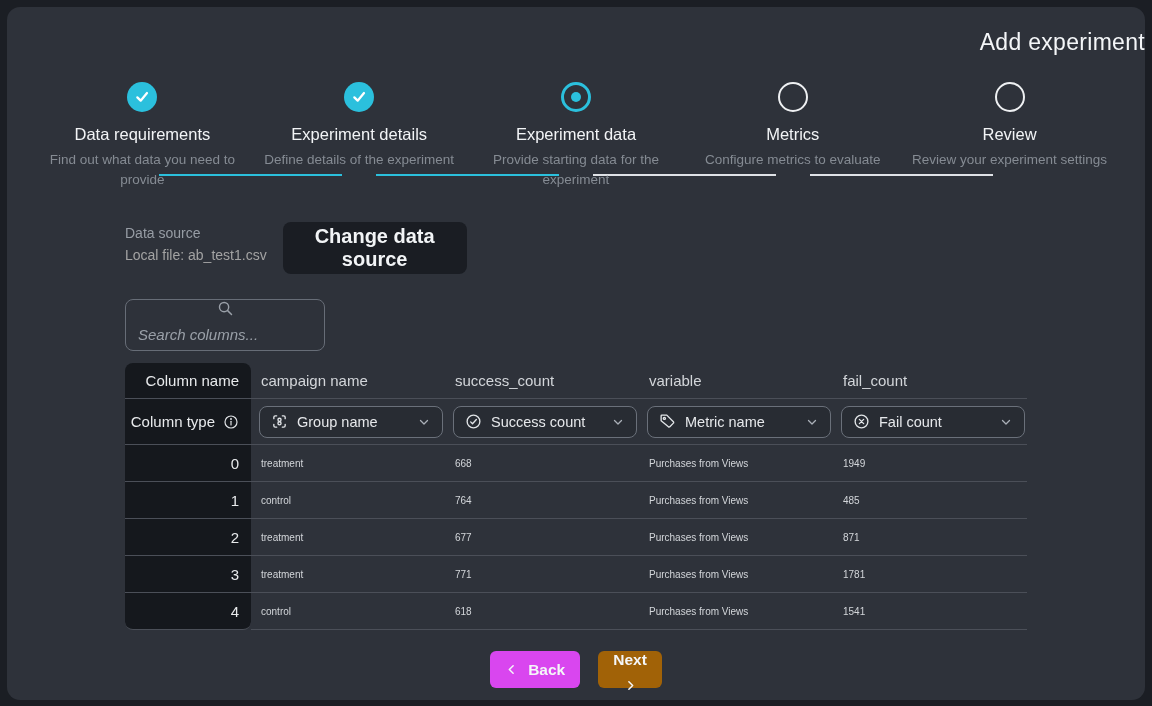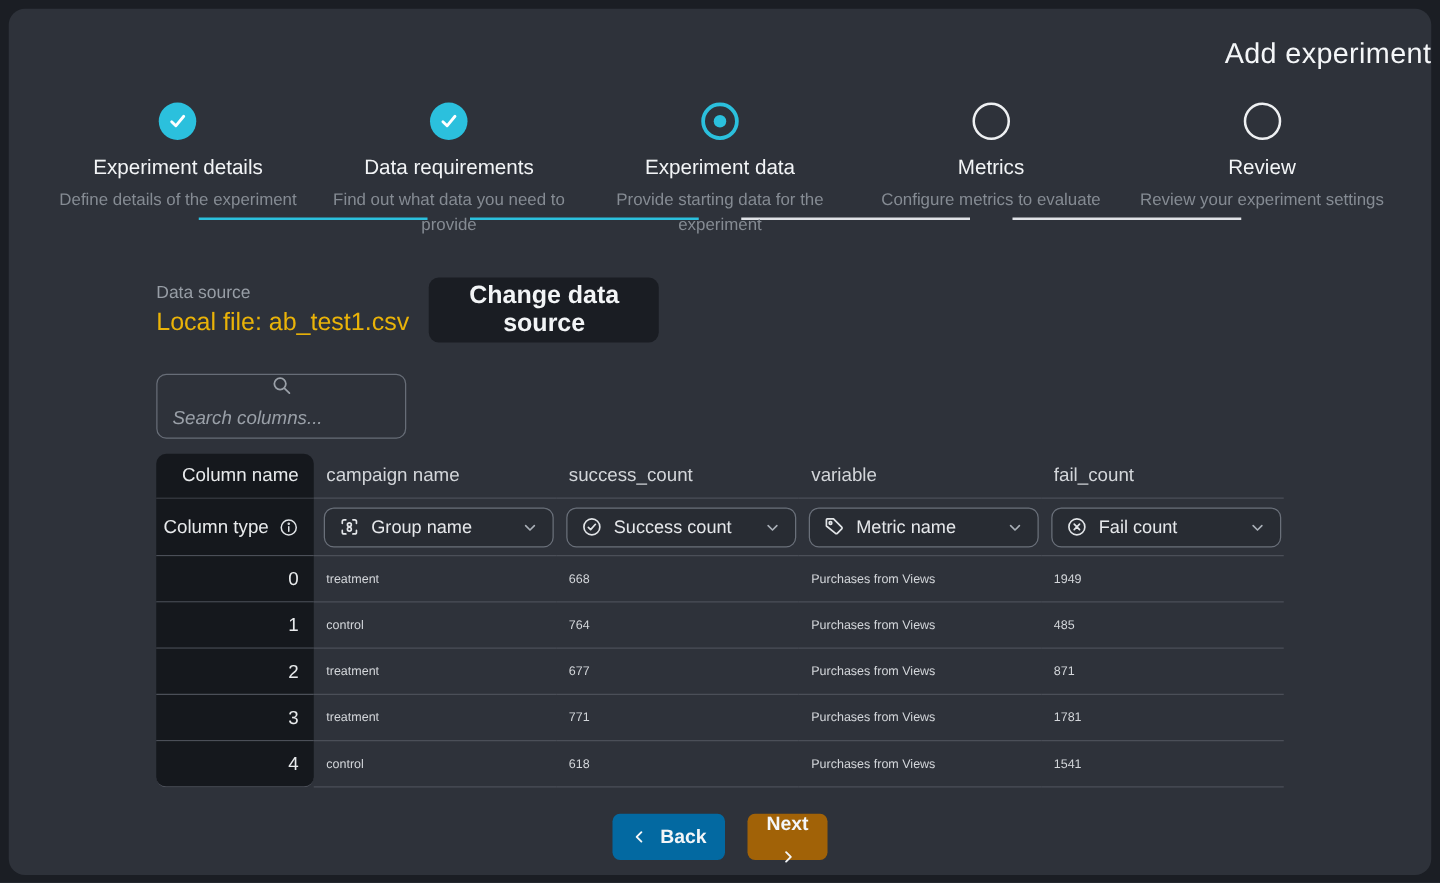--- a/index.html
+++ b/index.html
@@ -30,21 +30,21 @@
   .circle.completed { background:#2bc0dd; color:#ffffff; }
   .circle.current { border:3px solid #2bc0dd; }
   .circle.current .dot { width:10px; height:10px; border-radius:50%; background:#2bc0dd; }
   .circle.upcoming { border:2px solid #eef0f2; }
   .step-title { margin-top:13px; font-size:16.5px; color:#f2f4f6; }
   .step-desc { margin-top:6px; font-size:13.5px; line-height:1.45; color:#858b93; max-width:210px; }
 
   
   .datasource-row { margin:36px 0 0 118px; display:flex; align-items:flex-start; }
   .ds-label { font-size:14px; color:#979da5; }
-  .ds-value { margin-top:6px; font-size:20px; color:#eab308; }
+  .ds-value { margin-top:6px; font-size:14px; color:#a3a3a3; }
   .change-btn {
     margin-left:16px; margin-top:-3px; width:184px; height:52px;
     background:#1a1d23; border:none; border-radius:8px;
     color:#f2f4f6; font-size:20px; font-weight:700; cursor:pointer;
     font-family:inherit;
   }
 
   
   .search-box {
     margin:25px 0 0 118px; width:200px; height:52px;
@@ -86,21 +86,21 @@
   .datacell { padding-left:10px; font-size:10px; color:#d3d6da; }
 
   
   .footer { margin-top:21px; display:flex; justify-content:center; gap:18px; }
   .btn {
     height:37px; border:none; border-radius:6px; padding:0 15px;
     display:flex; align-items:center; gap:10px;
     color:#f4f6f8; font-size:15.5px; font-weight:700; cursor:pointer;
     font-family:inherit;
   }
-  .btn-back { background:#0369a1;align-items:center; }
+  .btn-back { background:#d946ef;align-items:center; }
   .btn-next { background:#a16207;flex-direction:column; }
   .btn .b-ic { display:flex; }
 </style>
 </head>
 <body>
 
 <div class="panel">
 
   <div class="dialog-title">Add experiment</div>
 
@@ -109,32 +109,32 @@
     <div class="connector done c1"></div>
     <div class="connector todo c2"></div>
     <div class="connector todo c3"></div>
 
     <div class="step">
       <div class="circle completed">
         <svg width="16" height="16" viewBox="0 0 24 24" fill="none" stroke="currentColor" stroke-width="3.4" stroke-linecap="round" stroke-linejoin="round">
             <path d="M5 12.5l5 5 9.5-11.5"></path>
           </svg>
       </div>
-      <div class="step-title">Experiment details</div>
-      <div class="step-desc">Define details of the experiment</div>
+      <div class="step-title">Data requirements</div>
+      <div class="step-desc">Find out what data you need to provide</div>
     </div>
 
     <div class="step">
       <div class="circle completed">
         <svg width="16" height="16" viewBox="0 0 24 24" fill="none" stroke="currentColor" stroke-width="3.4" stroke-linecap="round" stroke-linejoin="round">
             <path d="M5 12.5l5 5 9.5-11.5"></path>
           </svg>
       </div>
-      <div class="step-title">Data requirements</div>
-      <div class="step-desc">Find out what data you need to provide</div>
+      <div class="step-title">Experiment details</div>
+      <div class="step-desc">Define details of the experiment</div>
     </div>
 
     <div class="step">
       <div class="circle current">
           <div class="dot"></div>
         </div>
       <div class="step-title">Experiment data</div>
       <div class="step-desc">Provide starting data for the experiment</div>
     </div>
 

